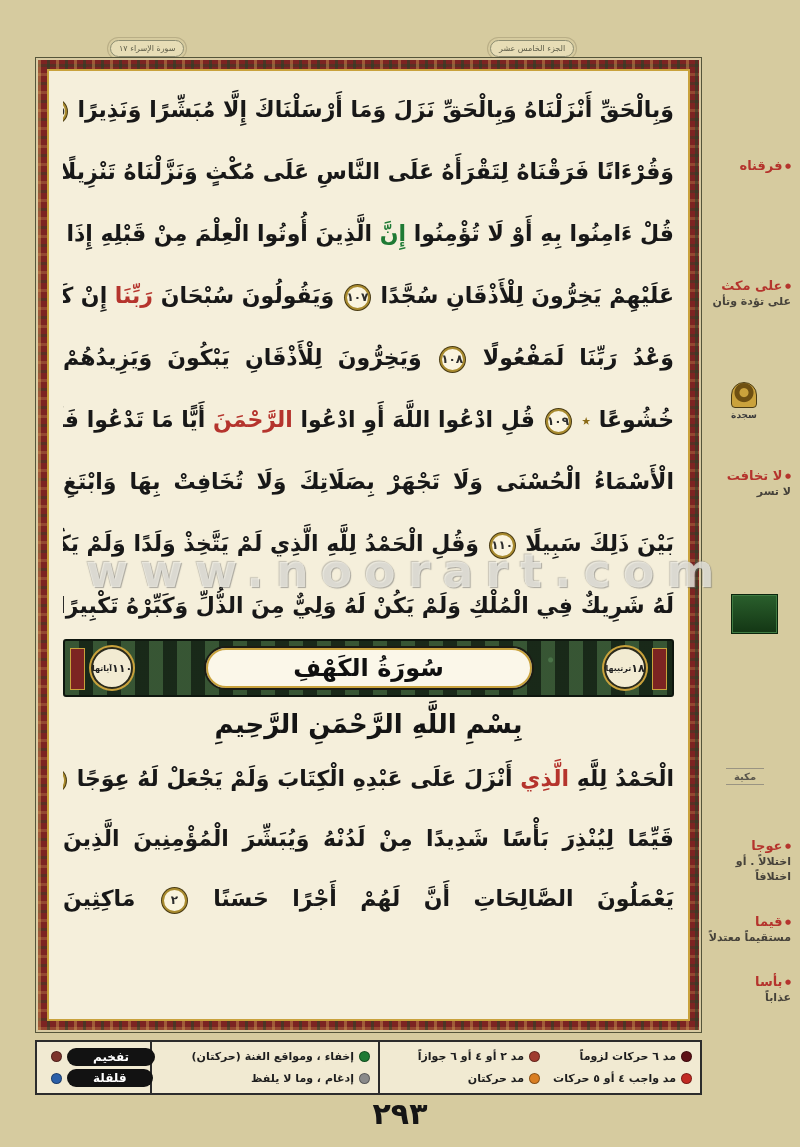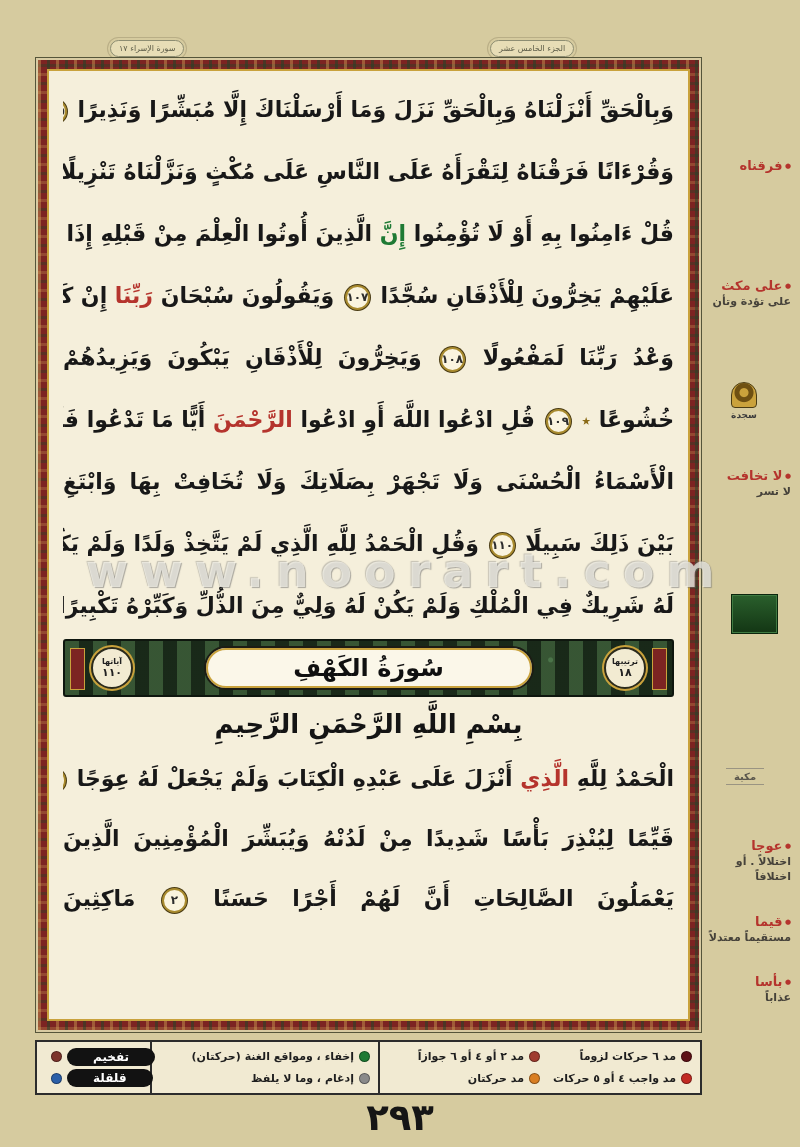--- a/index.html
+++ b/index.html
@@ -67,21 +67,21 @@
   }
   .surah-band::before,.surah-band::after{
     content:"";position:absolute;top:7px;width:13px;height:40px;
     background:#7c2422;border:1px solid #c9a23c;
   }
   .surah-band::before{left:5px}
   .surah-band::after{right:5px}
   .medallion{
     width:42px;height:42px;border-radius:50%;background:#f2ebd2;
     border:2px solid #2a2a1c;box-shadow:0 0 0 2px #c9a23c;
-    display:flex;flex-direction:column;align-items:center;justify-content:center;
+    display:flex;flex-direction:row;align-items:center;justify-content:center;
     color:#222;z-index:1;
   }
   .medallion .m-lab{font-size:8px;font-weight:700}
   .medallion .m-val{font-size:11px;font-weight:700}
   .title-cartouche{
     height:44px;min-width:330px;background:#fbf7e9;
     border:2px solid #1c1c14;border-radius:22px;
     box-shadow:inset 0 0 0 2px #c9a23c;
     display:flex;align-items:center;justify-content:center;z-index:1;
   }
@@ -134,21 +134,21 @@
   .lg-mid{width:228px}
   .lg-pills{width:107px}
   .lg-item{display:flex;align-items:center;gap:5px;direction:rtl;font-size:11px;font-weight:700;color:#1e1e1e;white-space:nowrap}
   .lg-item.ltr{direction:ltr}
   .lg-dot{width:11px;height:11px;border-radius:50%;flex:none;border:1px solid rgba(0,0,0,.35)}
   .lg-pill{background:#121212;color:#fff;border-radius:10px;padding:1px 26px;font-size:12px;font-weight:700;line-height:16px}
 
   
   .page-number{
     position:absolute;left:0;top:1096px;width:800px;text-align:center;
-    font-size:37px;font-weight:700;color:#151515;
+    font-size:30px;font-weight:700;color:#151515;
   }
 </style>
 </head>
 <body>
 
 <div class="cartouche" id="cart-left">سورة الإسراء ١٧</div>
 <div class="cartouche" id="cart-right">الجزء الخامس عشر</div>
 
 <div class="frame">
   <div class="frame-band">

